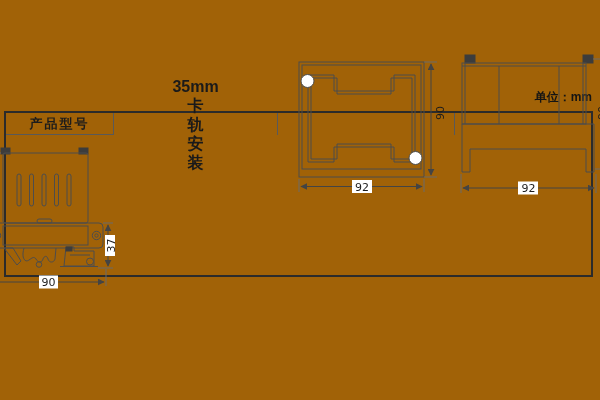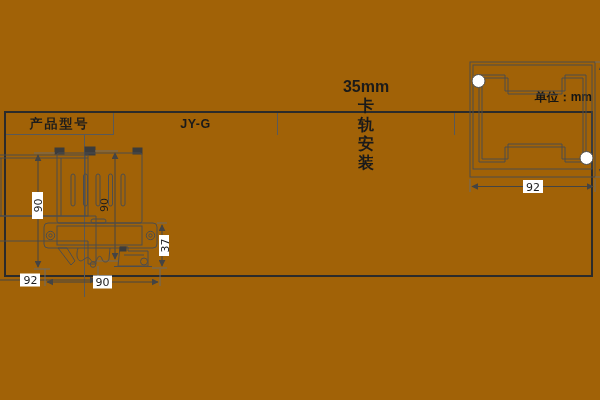--- a/index.html
+++ b/index.html
@@ -38,21 +38,20 @@
 </svg>
 
 <div class="page">
 
   <div class="unit-label">单位：mm</div>
 
   <div class="dim-table">
 
     <div class="cell th th1 b-r b-b">产品型号</div>
 
-    <div class="cell model b-r">JY-G</div>
 
     <div class="cell mount b-r">
       <div>35mm</div>
       <div>卡</div>
       <div>轨</div>
       <div>安</div>
       <div>装</div>
     </div>
 
     <div class="cell b-r">

